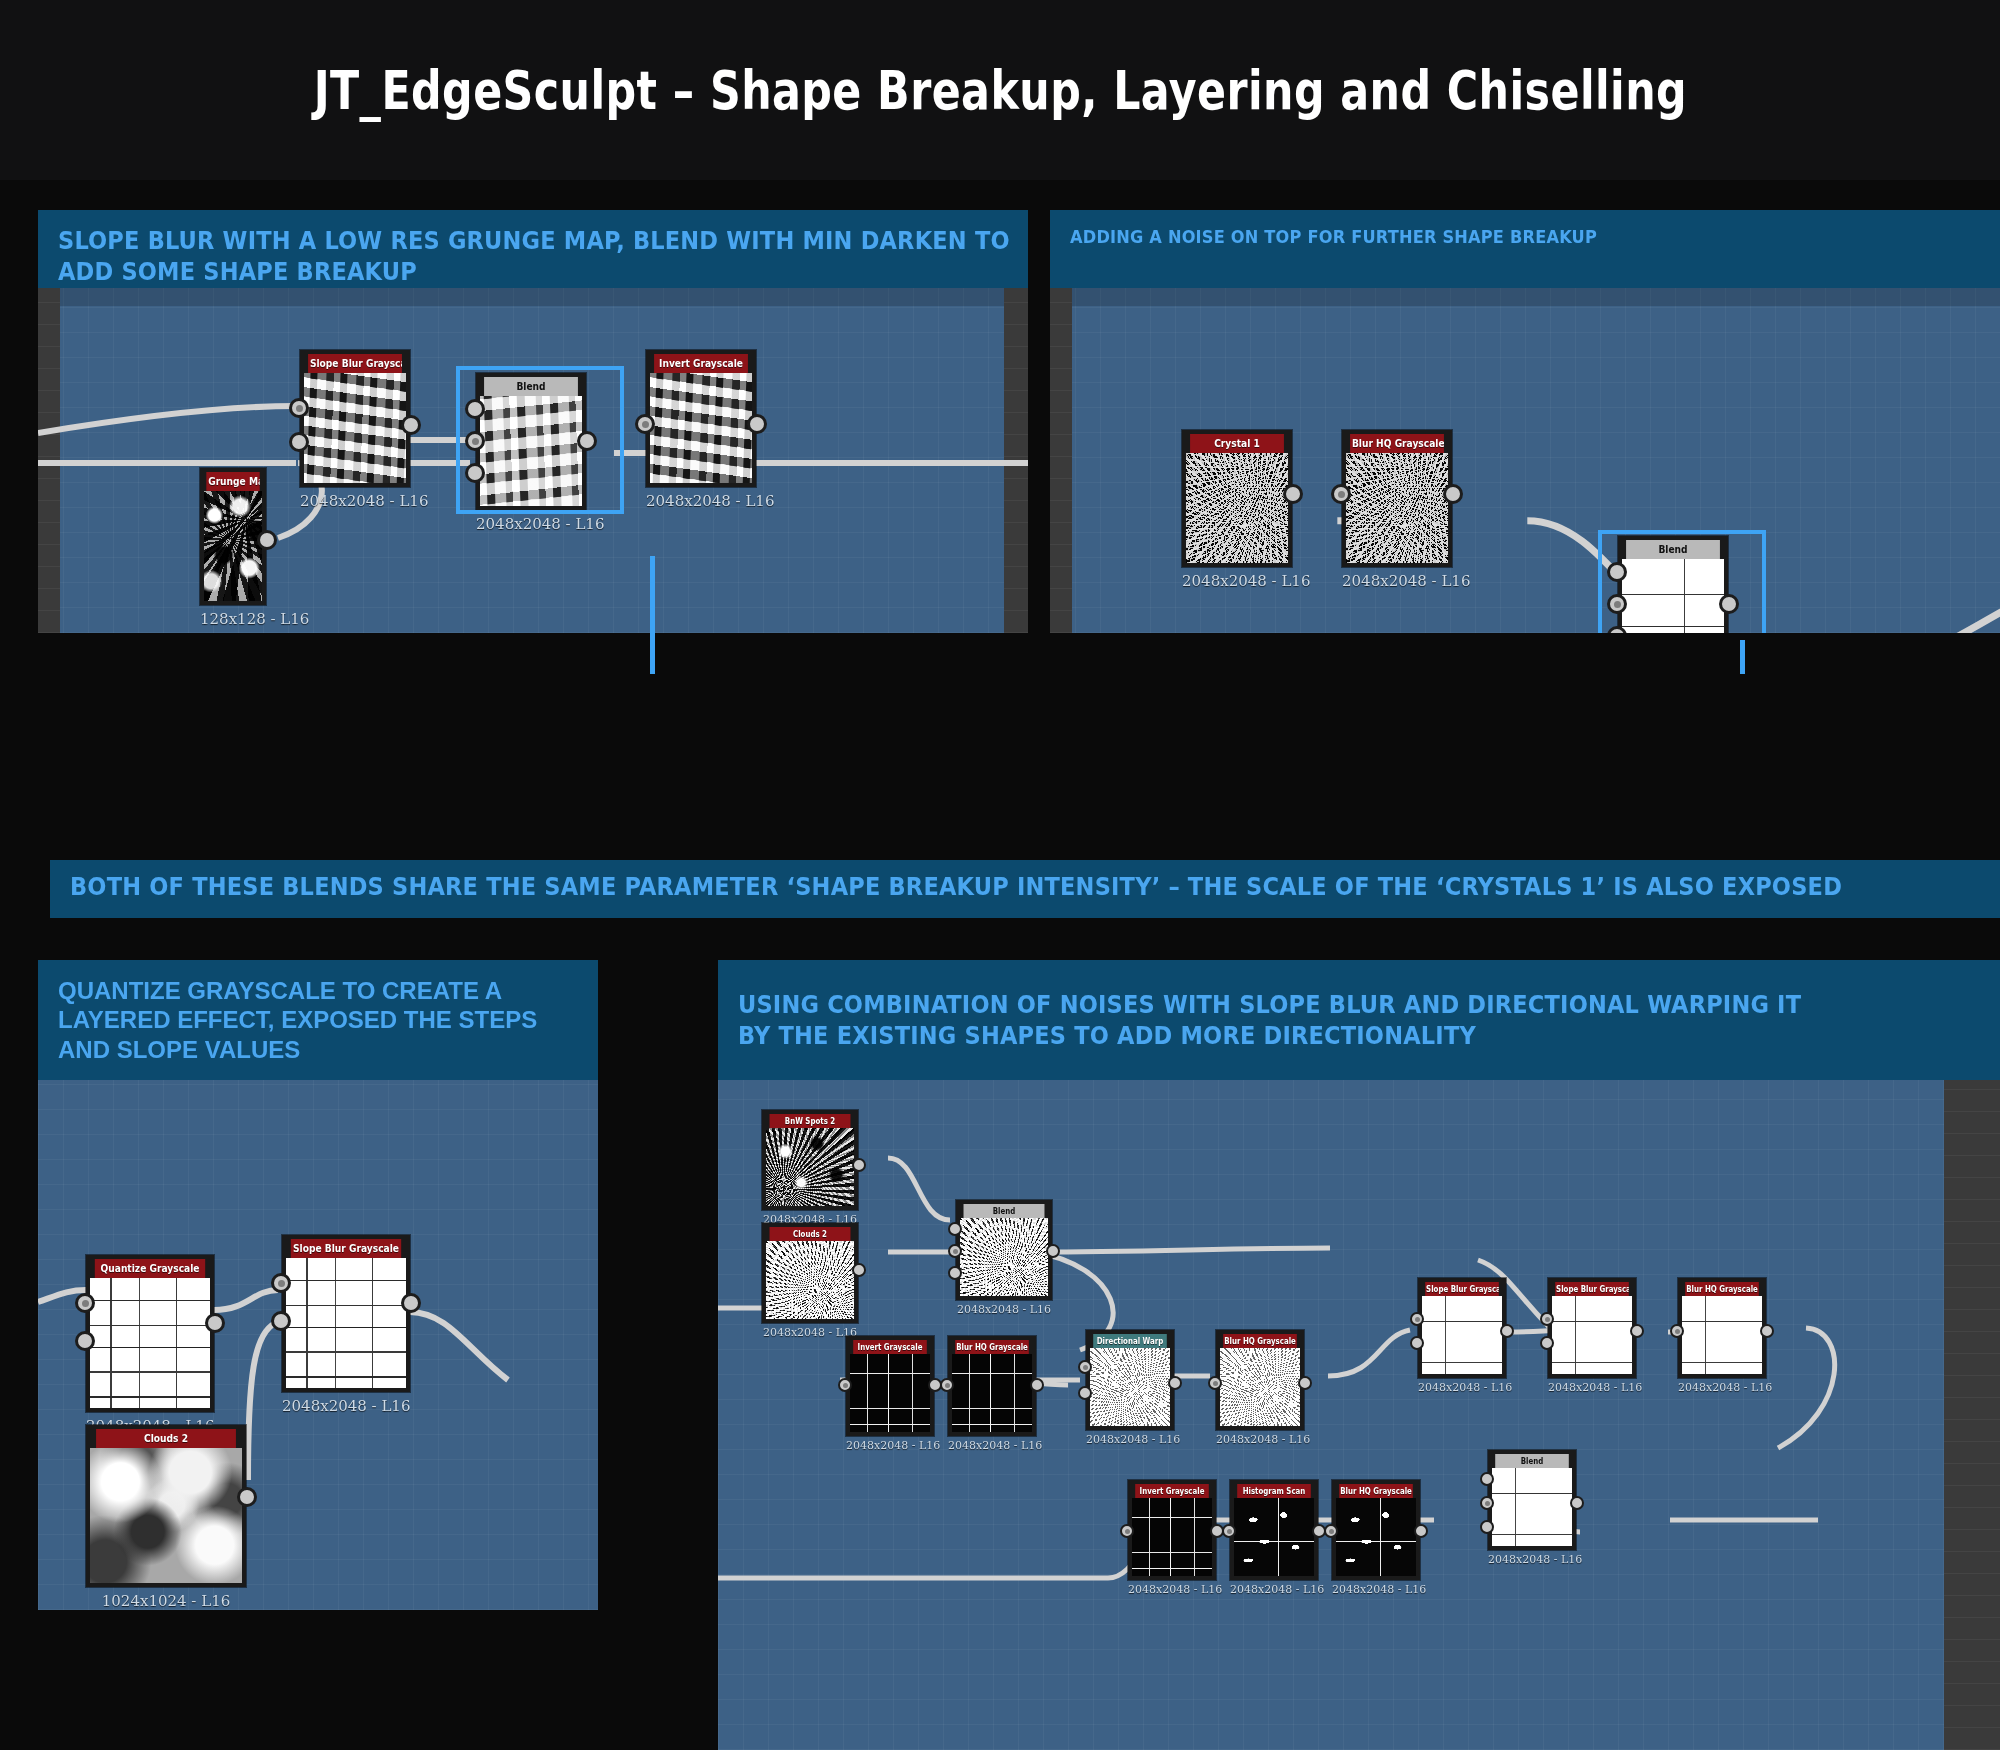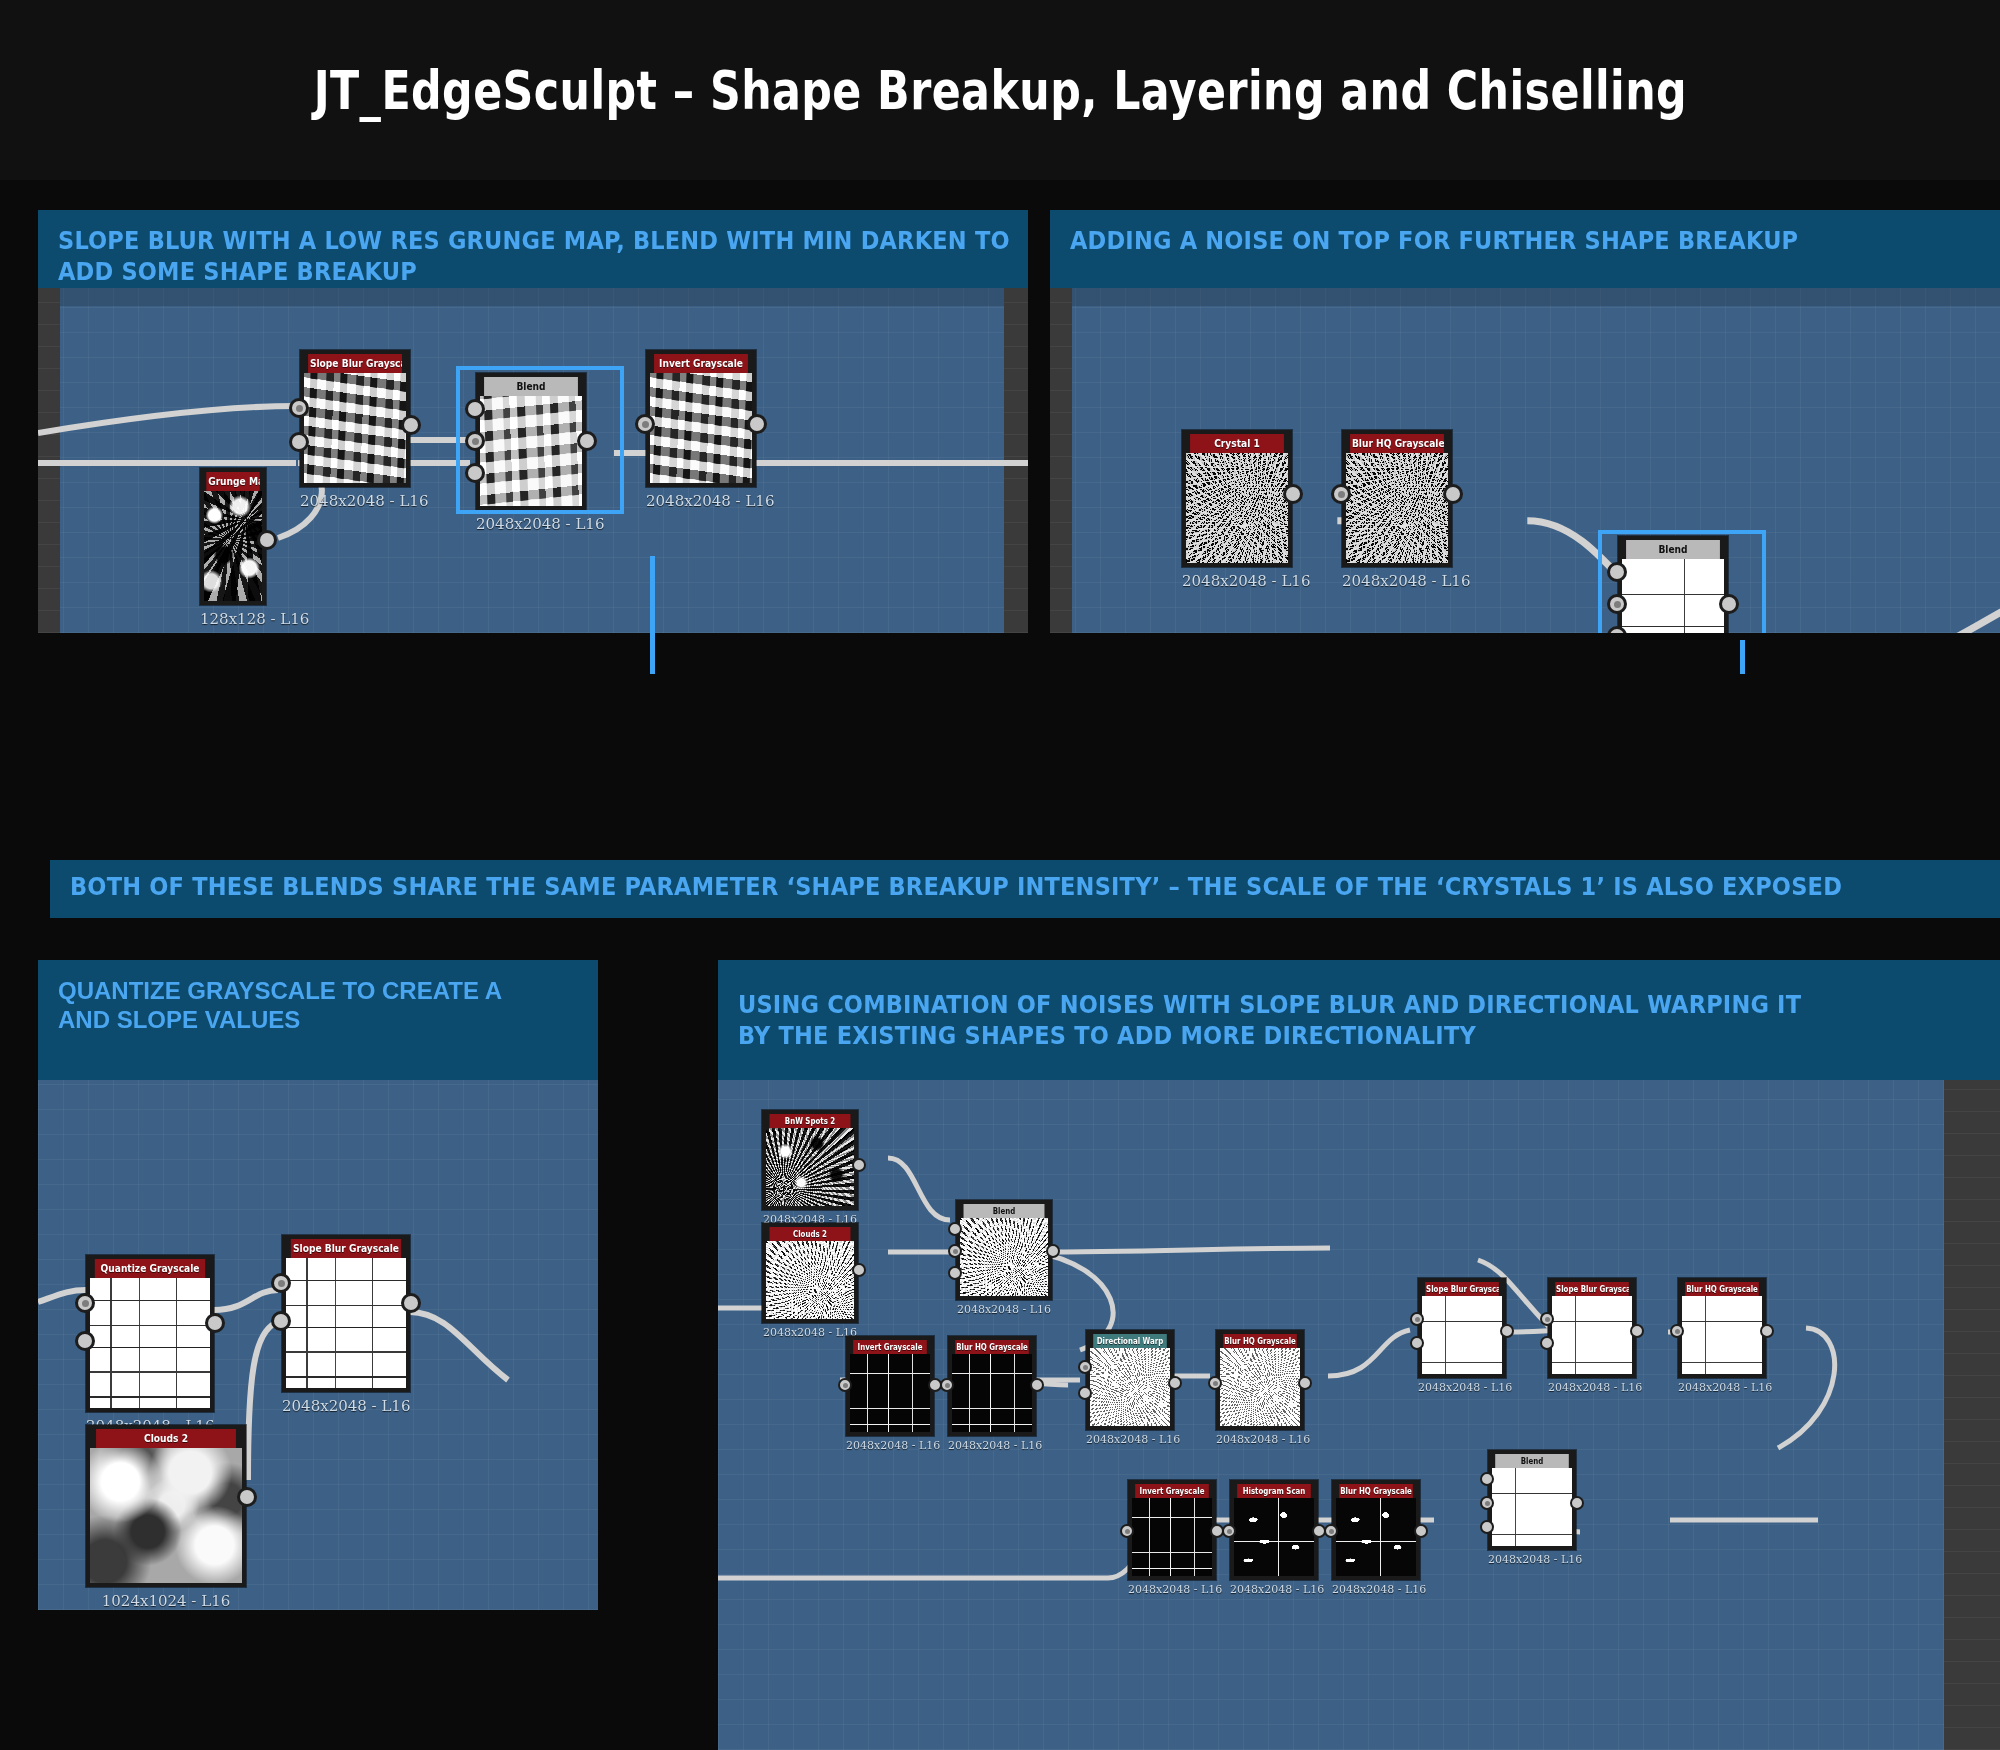--- a/index.html
+++ b/index.html
@@ -311,21 +311,21 @@
       <div class="port in filled" style="top:64px;"></div>
       <div class="port out" style="top:64px;"></div>
       <div class="res">2048x2048 - L16</div>
     </div>
   </div>
 </div>
 
 <div class="sel-leg" style="left:650px; top:556px; width:5px; height:118px;"></div>
 
 <div class="panel" style="left:1050px; top:210px; width:950px;">
-  <div class="cap" style="font-size:25px; width:950px; height:78px;">
+  <div class="cap" style="font-size:18px; width:950px; height:78px;">
     <span>ADDING A NOISE ON TOP FOR FURTHER SHAPE BREAKUP</span>
   </div>
   <div class="canvas" style="width:1128px; height:345px;">
     <div class="gutter-t"></div>
     <div class="gutter-l"></div>
     <div class="gutter-r"></div>
 
     <svg class="wires" viewBox="0 0 950 345" preserveAspectRatio="none">
       <g stroke="#d2d2d2" stroke-width="6" fill="none">
         <path d="M242,196 L288,196"></path>
@@ -371,20 +371,21 @@
 
 <div class="sel-leg" style="left:1740px; top:640px; width:5px; height:34px;"></div>
 
 <div class="cap" style="position:absolute; left:50px; top:860px; width:1962px; font-size:25px; height:58px; padding-top:12px;">
   <span>BOTH OF THESE BLENDS SHARE THE SAME PARAMETER ‘SHAPE BREAKUP INTENSITY’ – THE SCALE OF THE ‘CRYSTALS 1’ IS ALSO EXPOSED</span>
 </div>
 
 <div class="panel" style="left:38px; top:960px; width:560px;">
   <div class="cap wide" style="font-size:24px; width:560px; height:120px;">
     <span>QUANTIZE GRAYSCALE TO CREATE A</span>
+    <span>LAYERED EFFECT,  EXPOSED THE STEPS</span>
     <span>AND SLOPE VALUES</span>
   </div>
   <div class="canvas" style="width:560px; height:530px;">
     <svg class="wires" viewBox="0 0 560 530" preserveAspectRatio="none">
       <g stroke="#d2d2d2" stroke-width="6" fill="none">
         <path d="M0,222 C20,215 30,210 48,210"></path>
         <path d="M176,230 C210,230 215,210 240,210"></path>
         <path d="M240,242 C215,250 210,300 210,400"></path>
         <path d="M372,232 C410,232 430,270 470,300"></path>
         <path d="M176,400 C190,400 200,400 205,400"></path>

